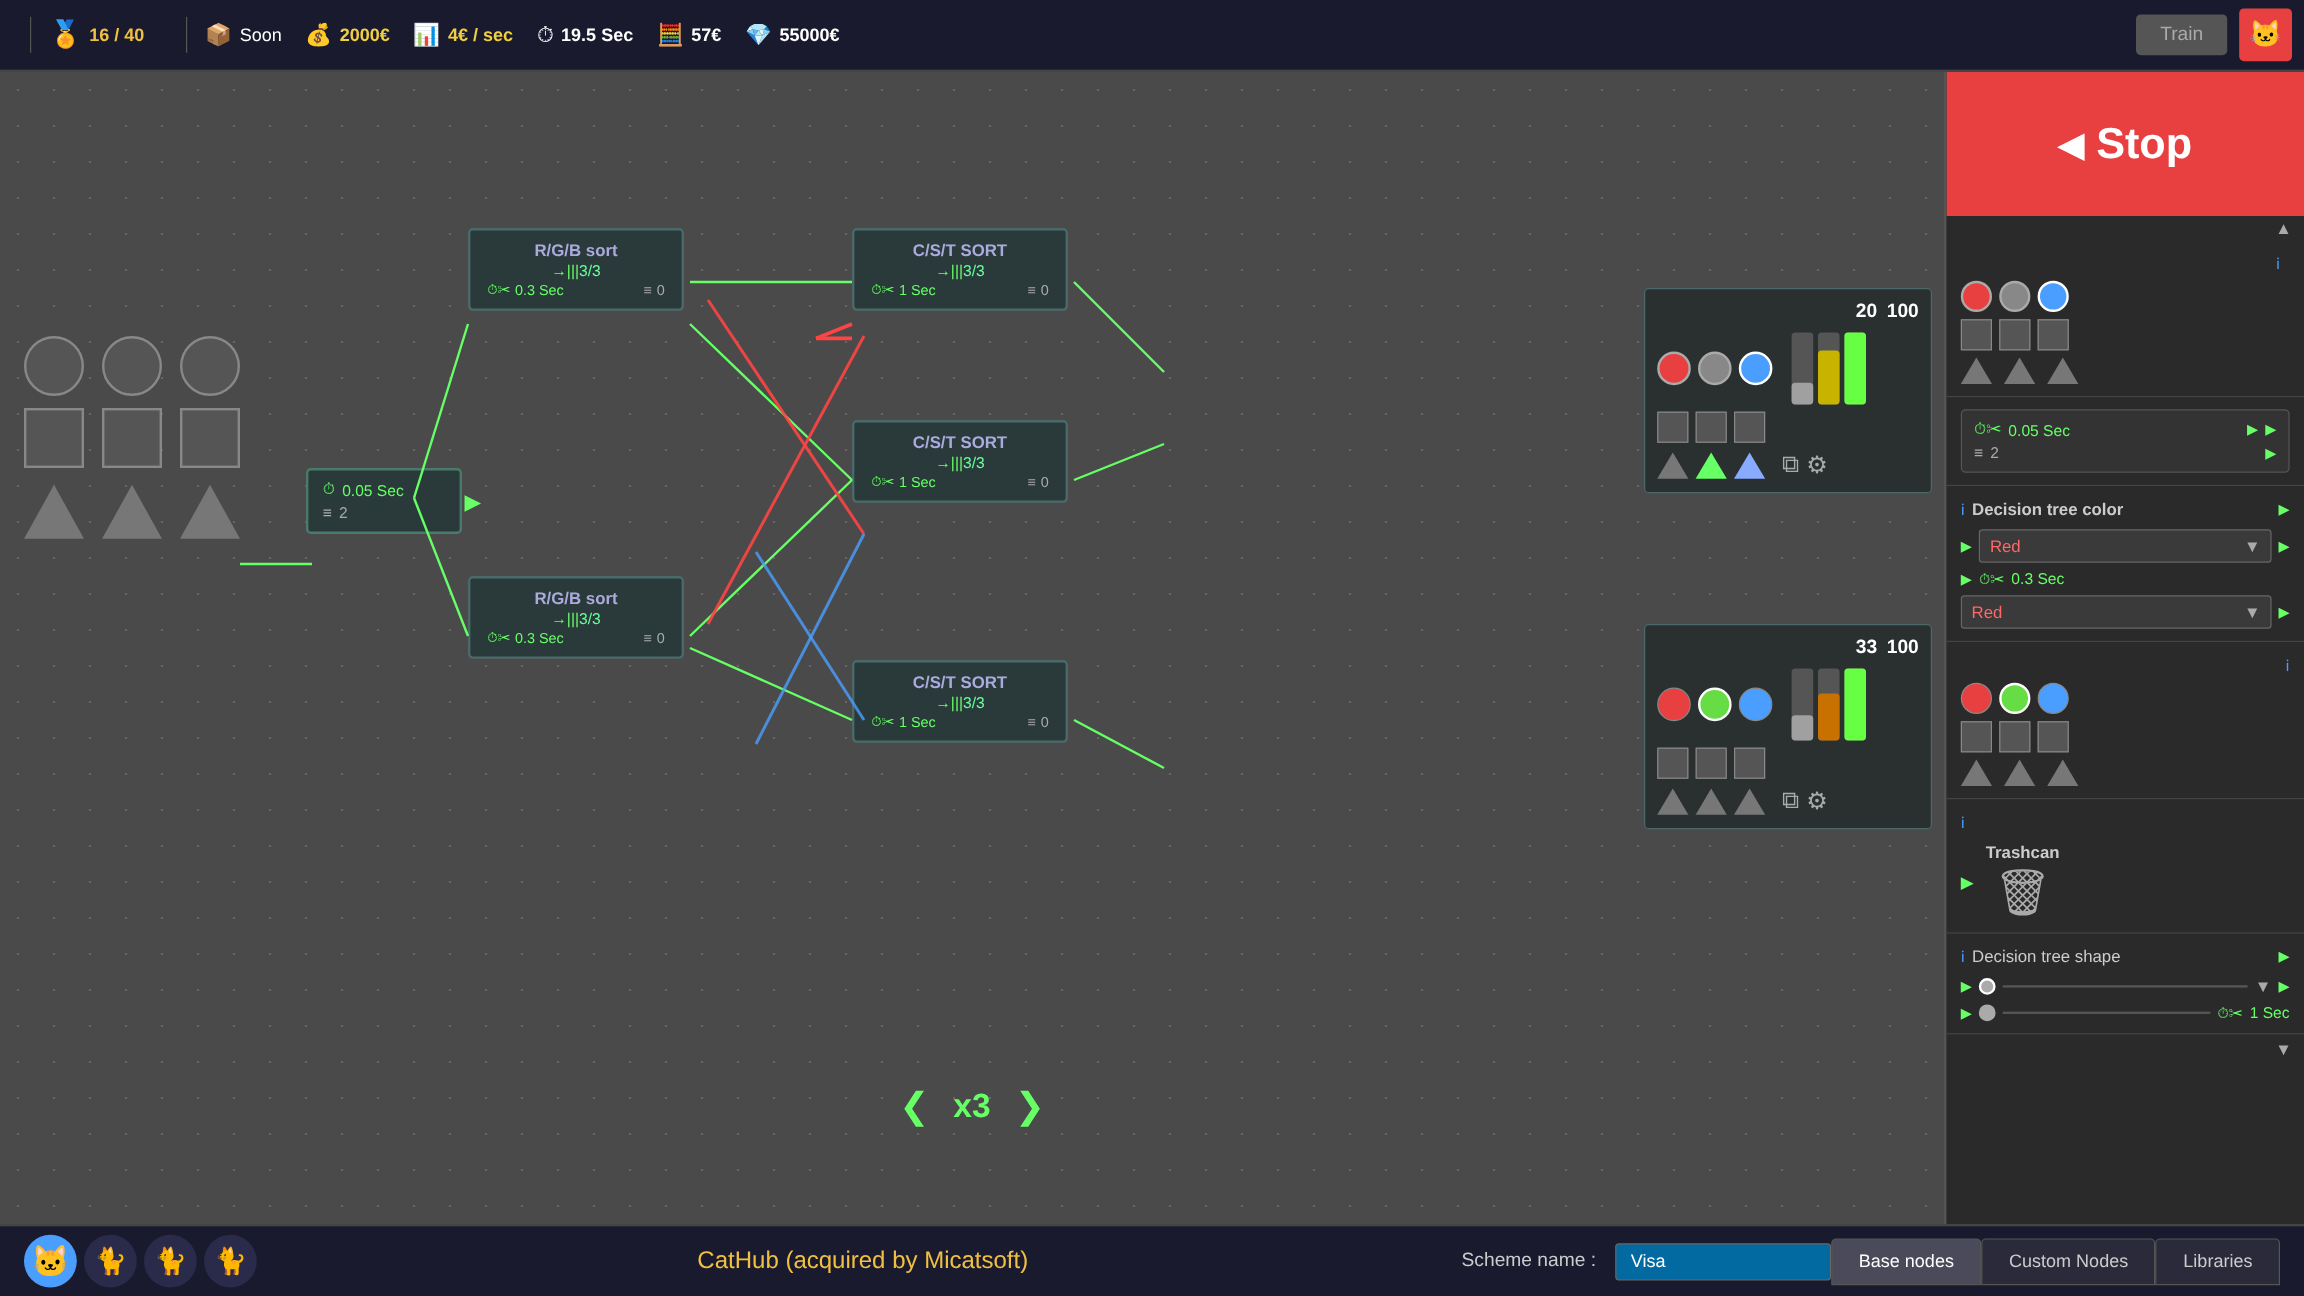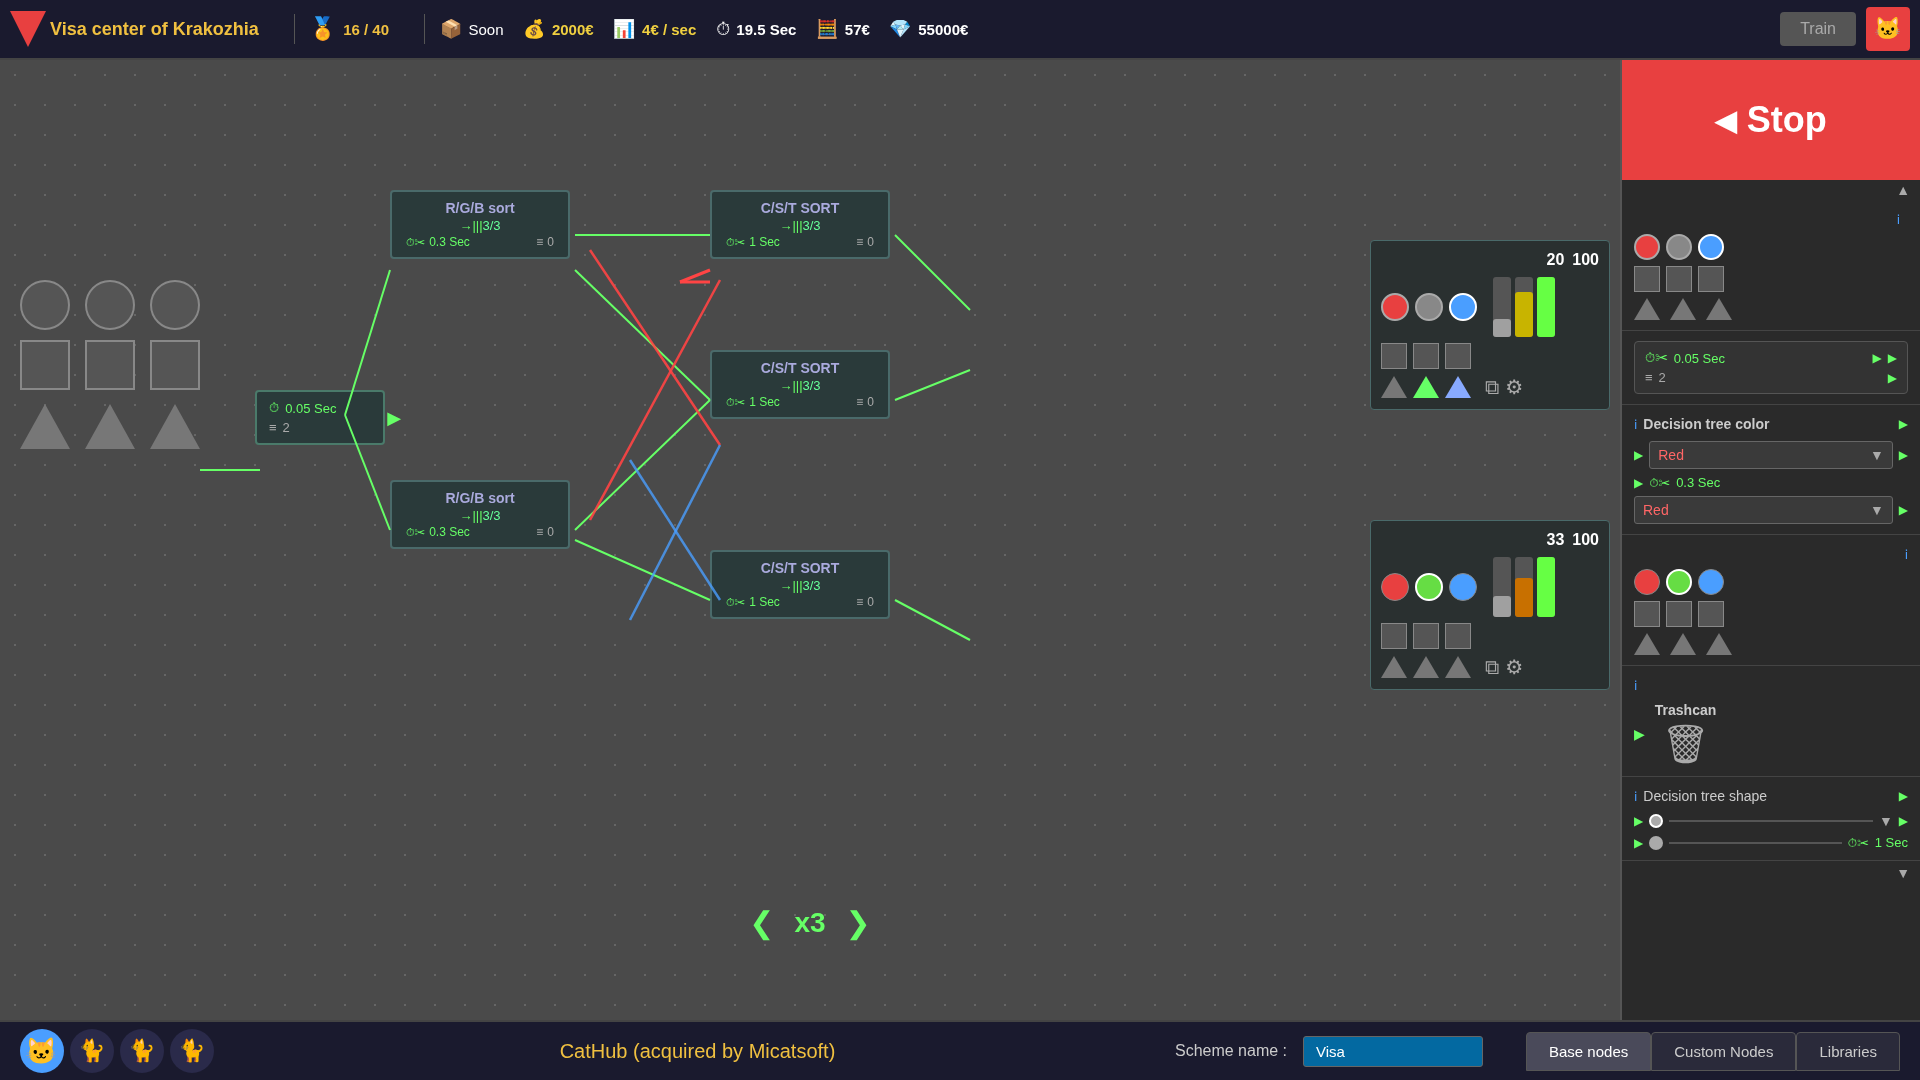--- a/index.html
+++ b/index.html
@@ -77,43 +77,39 @@
       width: 44px; height: 44px; border-radius: 50%; cursor: pointer;
       display: flex; align-items: center; justify-content: center;
       font-size: 26px; margin-right: 6px;
     }
     .cat-primary { background: #4a9eff; }
     .cat-secondary { background: #2a2a4a; color: #aaa; }
     .scheme-input {
       background: #3a3a3a; border: 1px solid #666; color: white;
       padding: 6px 12px; font-size: 15px; border-radius: 3px; width: 180px;
     }
-    .bottom-tabs { display: flex; gap: 0; margin-left: auto; padding-left: 43px; }
+    .bottom-tabs { display: flex; gap: 0; margin-left: auto; }
     .bottom-tab {
       background: #2a2a3a; color: #ccc; border: 1px solid #555;
       padding: 10px 22px; font-size: 15px; cursor: pointer; border-radius: 4px 4px 0 0;
     }
     .bottom-tab.active { background: #4a4a5a; color: white; }
 
     
     .multiplier {
       position: absolute; bottom: 80px; left: 50%; transform: translateX(-50%);
       display: flex; align-items: center; gap: 20px; z-index: 50;
     }
     .mult-arrow { color: #66ff66; font-size: 30px; cursor: pointer; }
     .mult-val { color: #66ff66; font-size: 28px; font-weight: bold; }
   </style>
 </head>
 <body>
 
 <div id="topbar">
-  <div class="topbar-logo-wrap">
-    <div style="width:36px;height:36px;background:#e84040;clip-path:polygon(50% 0%,0% 100%,100% 100%);transform:rotate(180deg)"></div>
-    <span style="color:#f0c040;font-size:18px;font-weight:bold">Visa center of Krakozhia</span>
-  </div>
 
   <div class="topbar-sep"></div>
 
   <div class="topbar-stat">
     <span style="font-size:22px">🏅</span>
     <span style="color:#f0c040;font-weight:bold">16 / 40</span>
   </div>
 
   <div class="topbar-sep"></div>
 

